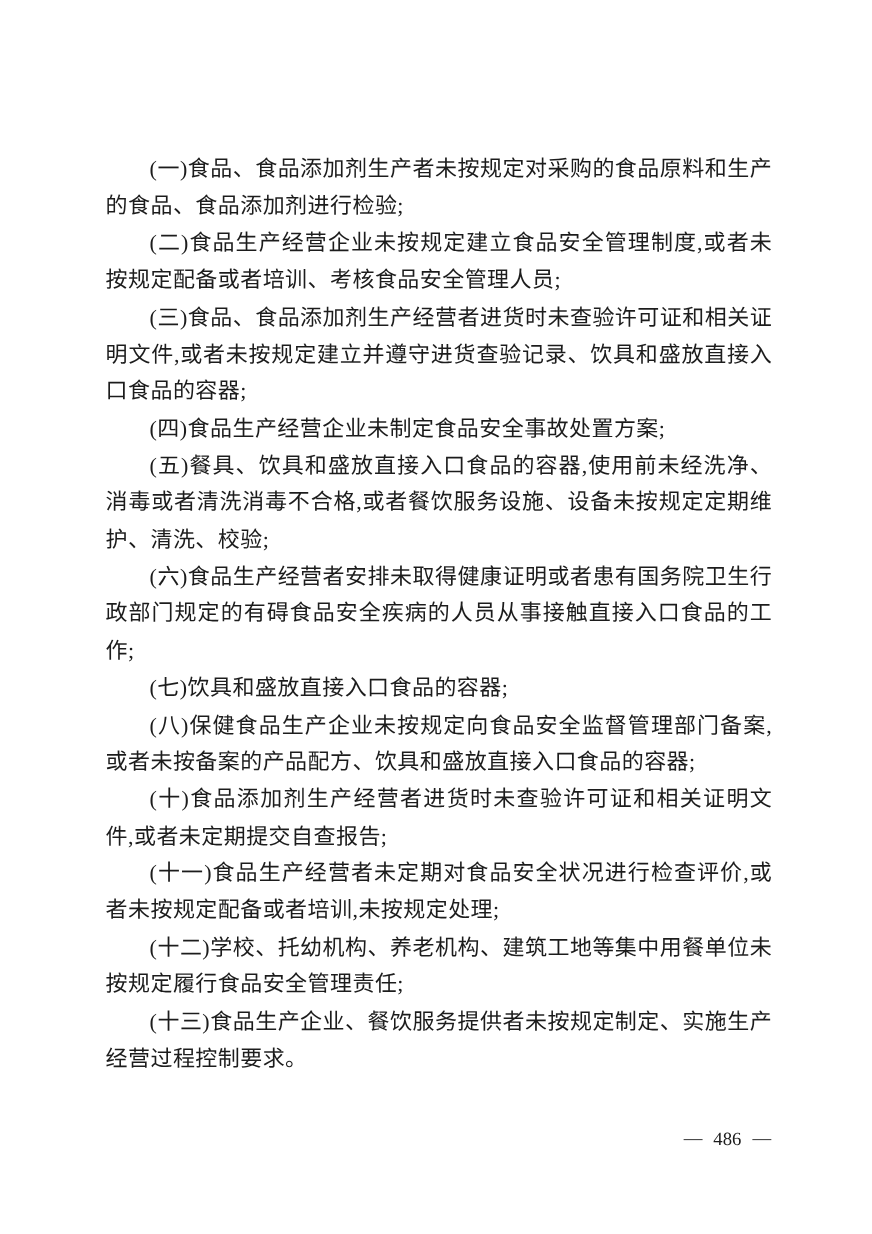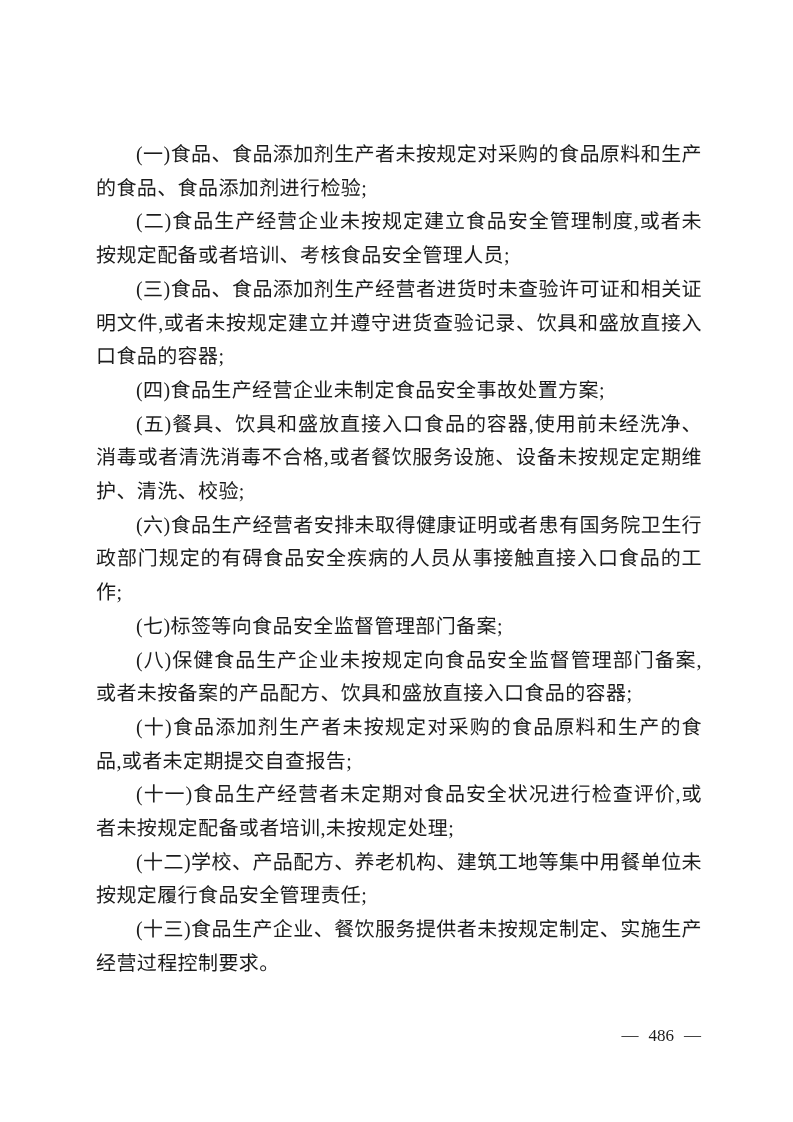--- a/index.html
+++ b/index.html
@@ -59,30 +59,30 @@
   <p class="para">(二)食品生产经营企业未按规定建立食品安全管理制度,或者未按规定配备或者培训、考核食品安全管理人员;</p>
 
   <p class="para">(三)食品、食品添加剂生产经营者进货时未查验许可证和相关证明文件,或者未按规定建立并遵守进货查验记录、饮具和盛放直接入口食品的容器;</p>
 
   <p class="para">(四)食品生产经营企业未制定食品安全事故处置方案;</p>
 
   <p class="para">(五)餐具、饮具和盛放直接入口食品的容器,使用前未经洗净、消毒或者清洗消毒不合格,或者餐饮服务设施、设备未按规定定期维护、清洗、校验;</p>
 
   <p class="para">(六)食品生产经营者安排未取得健康证明或者患有国务院卫生行政部门规定的有碍食品安全疾病的人员从事接触直接入口食品的工作;</p>
 
-  <p class="para">(七)标签等向食品安全监督管理部门备案;</p>
+  <p class="para">(七)饮具和盛放直接入口食品的容器;</p>
 
   <p class="para">(八)保健食品生产企业未按规定向食品安全监督管理部门备案,或者未按备案的产品配方、饮具和盛放直接入口食品的容器;</p>
 
 
-  <p class="para">(十)食品添加剂生产者未按规定对采购的食品原料和生产的食品,或者未定期提交自查报告;</p>
+  <p class="para">(十)食品添加剂生产经营者进货时未查验许可证和相关证明文件,或者未定期提交自查报告;</p>
 
   <p class="para">(十一)食品生产经营者未定期对食品安全状况进行检查评价,或者未按规定配备或者培训,未按规定处理;</p>
 
-  <p class="para">(十二)学校、产品配方、养老机构、建筑工地等集中用餐单位未按规定履行食品安全管理责任;</p>
+  <p class="para">(十二)学校、托幼机构、养老机构、建筑工地等集中用餐单位未按规定履行食品安全管理责任;</p>
 
   <p class="para">(十三)食品生产企业、餐饮服务提供者未按规定制定、实施生产经营过程控制要求。</p>
 </div>
 
   <div class="footer">
     <span class="dash">—</span>
     <span>486</span>
     <span class="dash">—</span>
   </div>
 </div>

